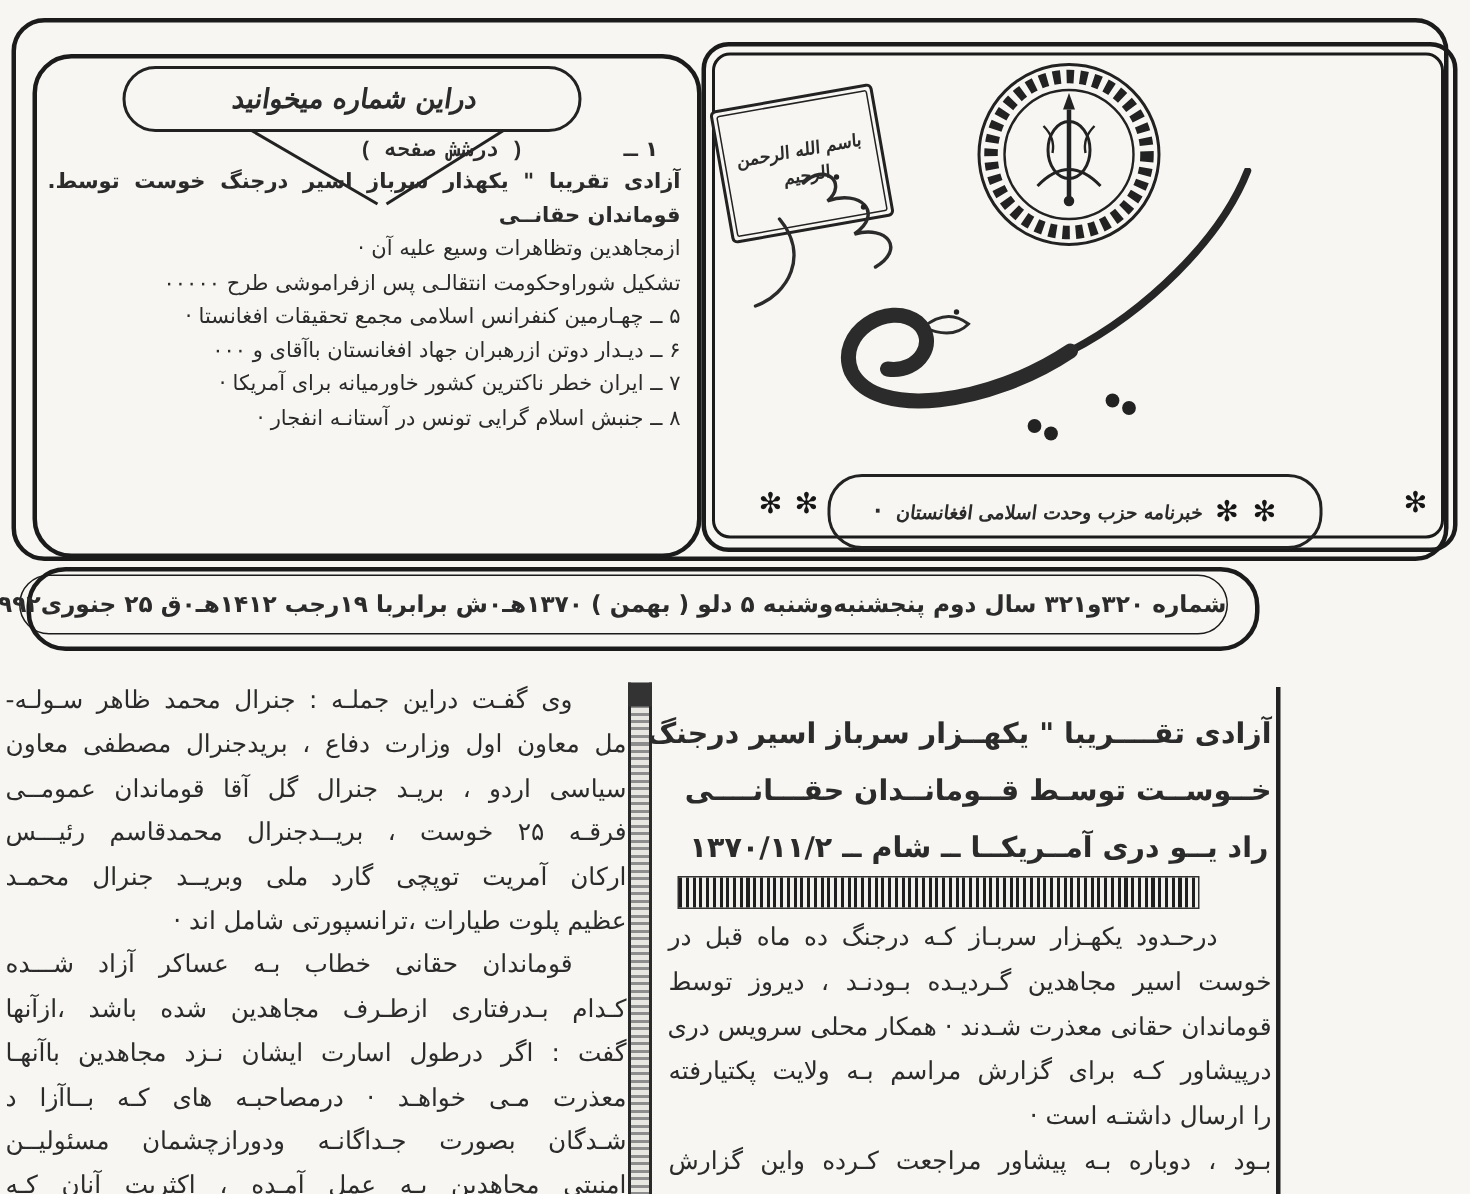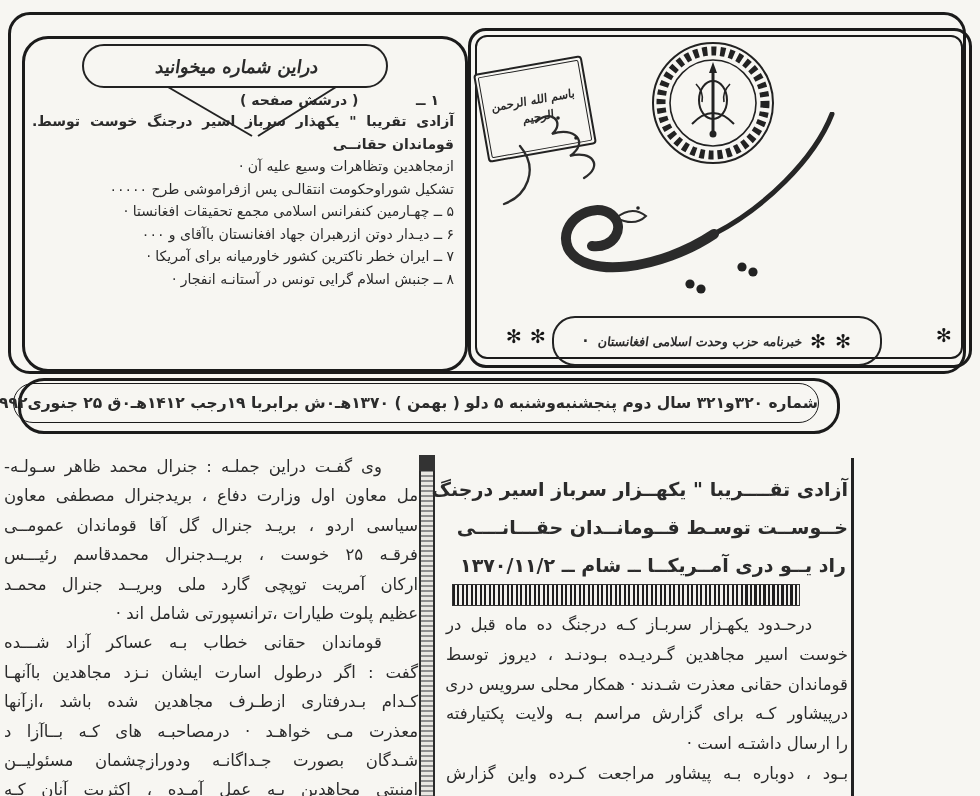--- a/index.html
+++ b/index.html
@@ -10,21 +10,21 @@
     color:#2b2b2b;
   }
   .abs{position:absolute;}
   
   .outer-frame{left:8px;top:12px;width:952px;height:356px;border:3px solid #1b1b1b;border-radius:22px;}
   
   .contents-box{left:22px;top:36px;width:440px;height:330px;border:3px solid #1b1b1b;border-radius:26px;background:transparent;}
   .oval-header{left:82px;top:44px;width:302px;height:40px;border:2px solid #222;border-radius:22px;
     display:flex;align-items:center;justify-content:center;}
   .oval-header .cal{font-size:18px;font-weight:bold;font-style:italic;transform:skewX(6deg);letter-spacing:1px;}
-  .pages-note{left:240px;top:92px;font-size:14px;font-weight:bold;}
+  .pages-note{left:240px;top:92px;font-size:14px;font-weight:bold;font-family:Liberation Mono, monospace;}
   .item1-num{left:416px;top:92px;font-size:14px;font-weight:bold;}
   .contents-items{left:32px;top:110px;width:422px;direction:rtl;}
   .contents-items .line{font-size:14px;line-height:22.5px;white-space:nowrap;text-align:justify;text-align-last:justify;}
   .contents-items .line.end{text-align-last:auto;}
   .contents-items .line.bold{font-weight:bold;}
   
   .masthead-outer{left:468px;top:28px;width:498px;height:334px;border:3px solid #1b1b1b;border-radius:18px;}
   .masthead-inner{left:475px;top:35px;width:484px;height:320px;border:2px solid #1b1b1b;border-radius:12px;}
   .bismillah{left:480px;top:64px;width:102px;height:82px;transform:rotate(-10deg);border:2px solid #222;border-radius:4px;padding:2px;background:#f7f6f2;}
   .bismillah-in{width:100%;height:100%;border:1.5px solid #222;border-radius:2px;box-sizing:border-box;
@@ -152,22 +152,22 @@
 </div>
 
 <div class="abs left-col text-col">
     <div class="line ind">وی گفـت دراین جملـه : جنرال محمد ظاهر سـولـه-</div>
     <div class="line">مل معاون اول وزارت دفاع ، بریدجنرال مصطفی معاون</div>
     <div class="line">سیاسی اردو ، بریـد جنرال گل آقا قوماندان عمومــی</div>
     <div class="line">فرقـه ۲۵ خوست ، بریــدجنرال محمدقاسم رئیـــس</div>
     <div class="line">ارکان آمریت توپچی گارد ملی وبریــد جنرال محمـد</div>
     <div class="line end">عظیم پلوت طیارات ،ترانسپورتی شامل اند ·</div>
     <div class="line ind">قوماندان حقانی خطاب بـه عساکر آزاد شـــده</div>
+    <div class="line">کـدام بـدرفتاری ازطـرف مجاهدین شده باشد ،ازآنها</div>
     <div class="line">گفت : اگر درطول اسارت ایشان نـزد مجاهدین باآنهـا</div>
-    <div class="line">کـدام بـدرفتاری ازطـرف مجاهدین شده باشد ،ازآنها</div>
     <div class="line">معذرت مـی خواهـد · درمصاحبـه های کـه بــاآزا د</div>
     <div class="line">شـدگان بصورت جـداگانـه ودورازچشمان مسئولیــن</div>
     <div class="line">امنیتی مجاهدین بـه عمل آمـده ، اکثریت آنان کـه</div>
   </div>
 
 <div class="abs divider-bar"></div>
 <div class="abs divider-cap"></div>
 <div class="abs right-rule"></div>
 
 <div class="abs headline text-col">

